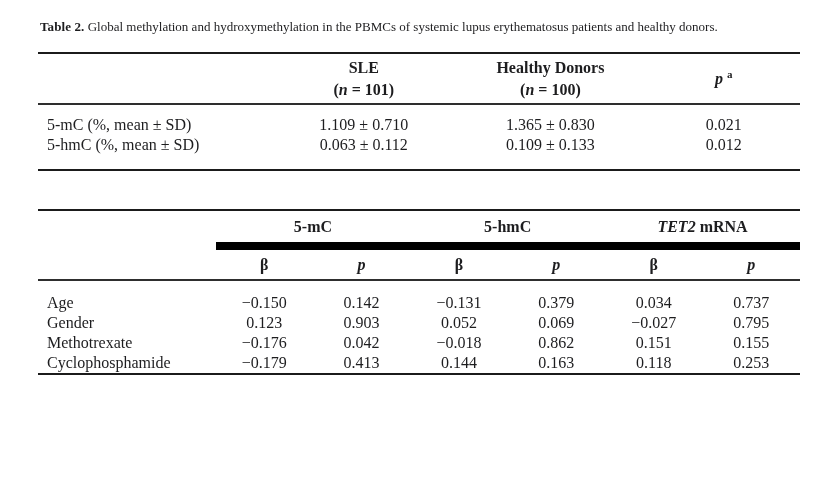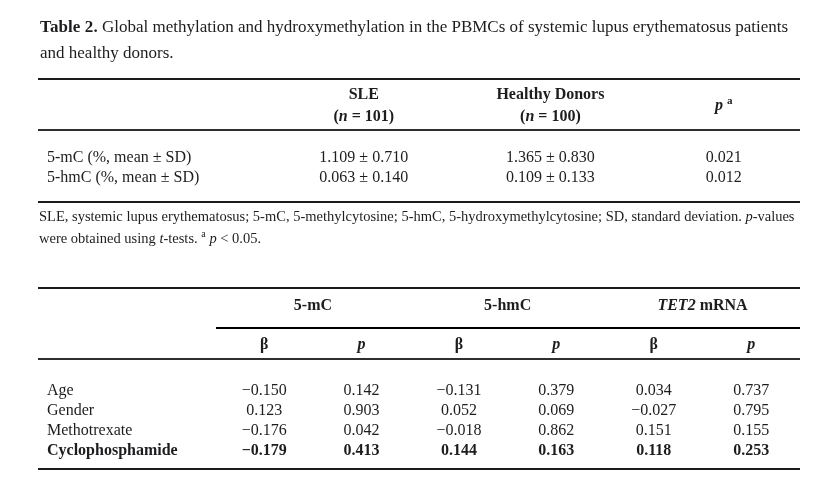--- a/index.html
+++ b/index.html
@@ -5,21 +5,21 @@
   * { margin: 0; padding: 0; box-sizing: border-box; }
   html, body { background: #ffffff; }
   body {
     width: 816px; height: 491px;
     font-family: "Liberation Serif", serif;
     color: #1d1d1f;
     padding: 14px 16px 0 38px;
     overflow: hidden;
   }
   .caption {
-    font-size: 17px;
+    font-size: 13px;
     line-height: 26px;
     margin: 0 0 12px 2px;
     max-width: 758px;
   }
   .caption b { letter-spacing: 0.1px; }
   table.tbl {
     width: 762px;
     border-collapse: collapse;
     border-top: 2.5px solid #1b1b1b;
     border-bottom: 2.5px solid #1b1b1b;
@@ -34,39 +34,39 @@
   }
   .tbl .label-col { text-align: left; padding-left: 9px; }
 
   
   .t2 thead th {
     font-weight: bold;
     line-height: 22px;
     padding: 3px 0 2px 0;
     border-bottom: 2px solid #2e2e2e;
   }
-  .t2 tbody tr:first-child td { padding-top: 16px; }
+  .t2 tbody tr:first-child td { padding-top: 10px; }
   .t2 tbody tr:last-child td { padding-bottom: 14px; }
   .t2 sup { font-size: 11px; vertical-align: super; line-height: 0; }
 
   
   .t3 thead th { font-weight: bold; }
   .t3 th.corner { border-bottom: 2px solid #2e2e2e; }
   .t3 .grp {
     line-height: 21px;
-    padding: 5px 0 12px 0;
-    border-bottom: 2px solid #000000;
+    padding: 5px 0 5px 0;
+    border-bottom: 8px solid #000000;
   }
   .t3 .sub {
     line-height: 21px;
     padding: 4px 0 4px 0;
     border-bottom: 2px solid #2e2e2e;
   }
-  .t3 tbody tr:first-child td { padding-top: 20px; }
-  .t3 tbody tr:last-child td { padding-bottom: 8px; font-weight: bold; }
+  .t3 tbody tr:first-child td { padding-top: 12px; }
+  .t3 tbody tr:last-child td { padding-bottom: 0; }
 
   .footnote {
     font-size: 14.5px;
     line-height: 21.5px;
     margin: 3px 0 0 1px;
     max-width: 762px;
   }
   .footnote sup { font-size: 10px; vertical-align: super; line-height: 0; }
   .gap { height: 38px; }
   i { font-style: italic; }
@@ -100,28 +100,27 @@
     </thead>
     <tbody>
       <tr>
         <td class="label-col">5-mC (%, mean ± SD)</td>
         <td>1.109 ± 0.710</td>
         <td>1.365 ± 0.830</td>
         <td>0.021</td>
       </tr>
       <tr>
         <td class="label-col">5-hmC (%, mean ± SD)</td>
-        <td>0.063 ± 0.140</td>
+        <td>0.063 ± 0.112</td>
         <td>0.109 ± 0.133</td>
         <td>0.012</td>
       </tr>
     </tbody>
   </table>
 
-  <p class="footnote"><span>SLE, systemic lupus erythematosus; 5-mC, 5-methylcytosine; 5-hmC, 5-hydroxymethylcytosine; SD, standard deviation. </span><i>p</i><span>-values were obtained using </span><i>t</i><span>-tests. </span><sup>a</sup> <i>p</i><span> &lt; 0.05.</span></p>
 </section>
 
 <div class="gap"></div>
 
 <section>
 
   <table class="tbl t3">
     <colgroup>
       <col style="width:23.3%">
         <col style="width:12.78%">

